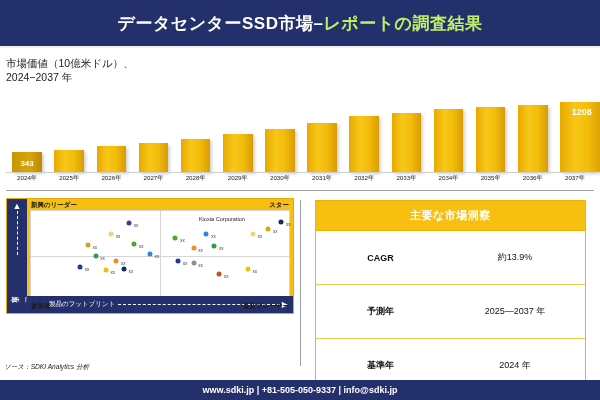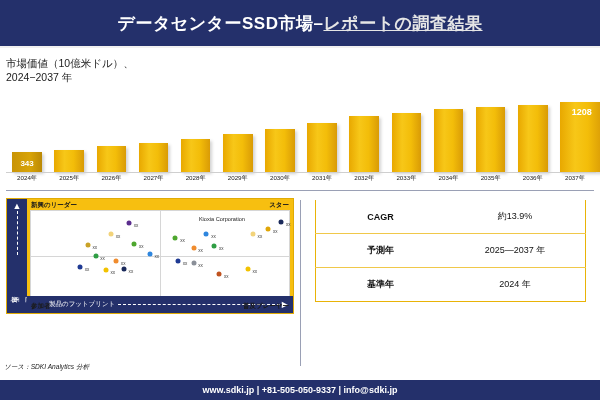--- a/index.html
+++ b/index.html
@@ -14,21 +14,21 @@
   #header {
     height:48px;
     background:#24306b;
     display:flex; align-items:center; justify-content:center;
     border-bottom:2px solid #f0f0f0;
   }
   #header-title {
     font-size:17px; font-weight:bold; color:#ffffff; letter-spacing:0.5px;
     white-space:nowrap;
   }
-  #header-title .accent { color:#e5e5e5;text-decoration:underline; }
+  #header-title .accent { color:#bef264; }
 
   
   #chart-block {
     position:relative;
     height:144px;
     padding:8px 6px 0 6px;
   }
   #chart-title {
     font-size:10.5px; color:#1b1b1b; line-height:1.35; font-weight:normal;
     white-space:pre-line;
@@ -166,21 +166,21 @@
     letter-spacing:0.5px;
   }
   #insights-table {
     width:100%; border-collapse:collapse;
     border:1px solid #e9b307; border-top:none;
     background:#ffffff;
   }
   #insights-table td {
     border-top:1px solid #f0c84a;
     font-size:9px; color:#111;
-    padding:10px 4px;
+    padding:20px 4px;
     text-align:center;
   }
   #insights-table tr:first-child td { border-top:none; }
   #insights-table td.k { font-weight:bold; width:48%; }
   #insights-table td.v { width:52%; }
 
   
   #footer {
     position:absolute; left:0; right:0; bottom:0; height:20px;
     background:#24306b;
@@ -335,20 +335,21 @@
           </div>
         </div>
       </div>
     </div>
     <div id="source">ソース：SDKI Analytics 分析</div>
   </div>
 
   <div id="vdivider"></div>
 
   <div id="insights-panel">
+    <div id="insights-header">主要な市場洞察</div>
     <table id="insights-table">
       <tbody id="insights-body">
           <tr>
             <td class="k">CAGR</td>
             <td class="v">約13.9%</td>
           </tr>
           <tr>
             <td class="k">予測年</td>
             <td class="v">2025—2037 年</td>
           </tr>

